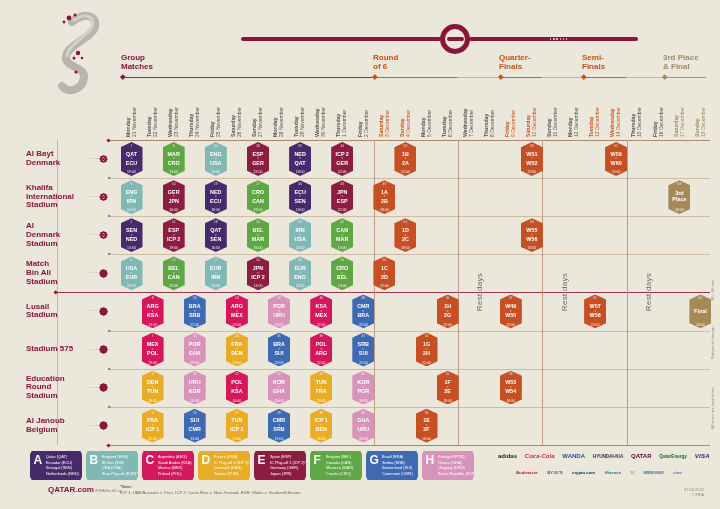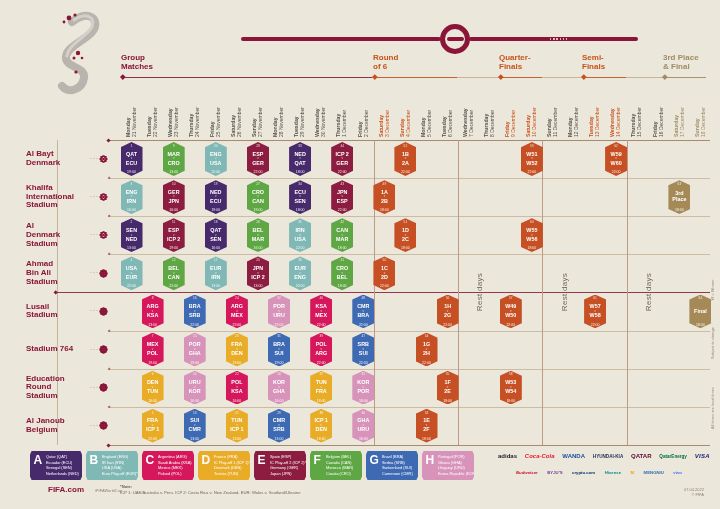--- a/index.html
+++ b/index.html
@@ -121,30 +121,30 @@
       <div style="position: absolute; left: 26px; top: 178.1px; width: 72px; height: 38.1px; display: flex; align-items: center; font-weight: 800; font-size: 8px; line-height: 8.6px; color: rgb(138, 21, 56); white-space: pre-line;">Khalifa
 International
 Stadium</div>
       <div style="position: absolute; left: 90px; top: 193.2px; font-size: 6px; letter-spacing: 1px; color: rgb(138, 21, 56);">···</div>
       <div style="position: absolute; left: 102px; top: 195.8px; width: 2.6px; height: 2.6px; border-radius: 50%; background: rgb(138, 21, 56); box-shadow: rgb(138, 21, 56) 0px -2.7px 0px 0px, rgb(138, 21, 56) 0px 2.7px 0px 0px, rgb(138, 21, 56) -2.7px 0px 0px 0px, rgb(138, 21, 56) 2.7px 0px 0px 0px, rgb(138, 21, 56) -1.9px -1.9px 0px 0px, rgb(138, 21, 56) 1.9px -1.9px 0px 0px, rgb(138, 21, 56) -1.9px 1.9px 0px 0px, rgb(138, 21, 56) 1.9px 1.9px 0px 0px;"></div>
       <div style="position: absolute; left: 26px; top: 216.2px; width: 72px; height: 38.1px; display: flex; align-items: center; font-weight: 800; font-size: 8px; line-height: 8.6px; color: rgb(138, 21, 56); white-space: pre-line;">Al
 Denmark
 Stadium</div>
       <div style="position: absolute; left: 90px; top: 231.3px; font-size: 6px; letter-spacing: 1px; color: rgb(138, 21, 56);">···</div>
       <div style="position: absolute; left: 102px; top: 233.9px; width: 2.6px; height: 2.6px; border-radius: 50%; background: rgb(138, 21, 56); box-shadow: rgb(138, 21, 56) 0px -2.7px 0px 0px, rgb(138, 21, 56) 0px 2.7px 0px 0px, rgb(138, 21, 56) -2.7px 0px 0px 0px, rgb(138, 21, 56) 2.7px 0px 0px 0px, rgb(138, 21, 56) -1.9px -1.9px 0px 0px, rgb(138, 21, 56) 1.9px -1.9px 0px 0px, rgb(138, 21, 56) -1.9px 1.9px 0px 0px, rgb(138, 21, 56) 1.9px 1.9px 0px 0px;"></div>
-      <div style="position: absolute; left: 26px; top: 254.3px; width: 72px; height: 38.1px; display: flex; align-items: center; font-weight: 800; font-size: 8px; line-height: 8.6px; color: rgb(138, 21, 56); white-space: pre-line;">Ahmad
+      <div style="position: absolute; left: 26px; top: 254.3px; width: 72px; height: 38.1px; display: flex; align-items: center; font-weight: 800; font-size: 8px; line-height: 8.6px; color: rgb(138, 21, 56); white-space: pre-line;">Match
 Bin Ali
 Stadium</div>
       <div style="position: absolute; left: 90px; top: 269.4px; font-size: 6px; letter-spacing: 1px; color: rgb(138, 21, 56);">···</div>
       <div style="position: absolute; left: 102px; top: 272.1px; width: 2.6px; height: 2.6px; border-radius: 50%; background: rgb(138, 21, 56); box-shadow: rgb(138, 21, 56) 0px -2.7px 0px 0px, rgb(138, 21, 56) 0px 2.7px 0px 0px, rgb(138, 21, 56) -2.7px 0px 0px 0px, rgb(138, 21, 56) 2.7px 0px 0px 0px, rgb(138, 21, 56) -1.9px -1.9px 0px 0px, rgb(138, 21, 56) 1.9px -1.9px 0px 0px, rgb(138, 21, 56) -1.9px 1.9px 0px 0px, rgb(138, 21, 56) 1.9px 1.9px 0px 0px;"></div>
       <div style="position: absolute; left: 26px; top: 292.4px; width: 72px; height: 38.1px; display: flex; align-items: center; font-weight: 800; font-size: 8px; line-height: 8.6px; color: rgb(138, 21, 56); white-space: pre-line;">Lusail
 Stadium</div>
       <div style="position: absolute; left: 90px; top: 307.4px; font-size: 6px; letter-spacing: 1px; color: rgb(138, 21, 56);">···</div>
       <div style="position: absolute; left: 102px; top: 310.1px; width: 2.6px; height: 2.6px; border-radius: 50%; background: rgb(138, 21, 56); box-shadow: rgb(138, 21, 56) 0px -2.7px 0px 0px, rgb(138, 21, 56) 0px 2.7px 0px 0px, rgb(138, 21, 56) -2.7px 0px 0px 0px, rgb(138, 21, 56) 2.7px 0px 0px 0px, rgb(138, 21, 56) -1.9px -1.9px 0px 0px, rgb(138, 21, 56) 1.9px -1.9px 0px 0px, rgb(138, 21, 56) -1.9px 1.9px 0px 0px, rgb(138, 21, 56) 1.9px 1.9px 0px 0px;"></div>
-      <div style="position: absolute; left: 26px; top: 330.5px; width: 72px; height: 38.1px; display: flex; align-items: center; font-weight: 800; font-size: 8px; line-height: 8.6px; color: rgb(138, 21, 56); white-space: pre-line;">Stadium 764</div>
+      <div style="position: absolute; left: 26px; top: 330.5px; width: 72px; height: 38.1px; display: flex; align-items: center; font-weight: 800; font-size: 8px; line-height: 8.6px; color: rgb(138, 21, 56); white-space: pre-line;">Stadium 575</div>
       <div style="position: absolute; left: 90px; top: 345.6px; font-size: 6px; letter-spacing: 1px; color: rgb(138, 21, 56);">···</div>
       <div style="position: absolute; left: 102px; top: 348.3px; width: 2.6px; height: 2.6px; border-radius: 50%; background: rgb(138, 21, 56); box-shadow: rgb(138, 21, 56) 0px -2.7px 0px 0px, rgb(138, 21, 56) 0px 2.7px 0px 0px, rgb(138, 21, 56) -2.7px 0px 0px 0px, rgb(138, 21, 56) 2.7px 0px 0px 0px, rgb(138, 21, 56) -1.9px -1.9px 0px 0px, rgb(138, 21, 56) 1.9px -1.9px 0px 0px, rgb(138, 21, 56) -1.9px 1.9px 0px 0px, rgb(138, 21, 56) 1.9px 1.9px 0px 0px;"></div>
       <div style="position: absolute; left: 26px; top: 368.6px; width: 72px; height: 38.1px; display: flex; align-items: center; font-weight: 800; font-size: 8px; line-height: 8.6px; color: rgb(138, 21, 56); white-space: pre-line;">Education
 Round
 Stadium</div>
       <div style="position: absolute; left: 90px; top: 383.7px; font-size: 6px; letter-spacing: 1px; color: rgb(138, 21, 56);">···</div>
       <div style="position: absolute; left: 102px; top: 386.4px; width: 2.6px; height: 2.6px; border-radius: 50%; background: rgb(138, 21, 56); box-shadow: rgb(138, 21, 56) 0px -2.7px 0px 0px, rgb(138, 21, 56) 0px 2.7px 0px 0px, rgb(138, 21, 56) -2.7px 0px 0px 0px, rgb(138, 21, 56) 2.7px 0px 0px 0px, rgb(138, 21, 56) -1.9px -1.9px 0px 0px, rgb(138, 21, 56) 1.9px -1.9px 0px 0px, rgb(138, 21, 56) -1.9px 1.9px 0px 0px, rgb(138, 21, 56) 1.9px 1.9px 0px 0px;"></div>
       <div style="position: absolute; left: 26px; top: 406.7px; width: 72px; height: 38.1px; display: flex; align-items: center; font-weight: 800; font-size: 8px; line-height: 8.6px; color: rgb(138, 21, 56); white-space: pre-line;">Al Janoub
 Belgium</div>
       <div style="position: absolute; left: 90px; top: 421.8px; font-size: 6px; letter-spacing: 1px; color: rgb(138, 21, 56);">···</div>
@@ -819,19 +819,19 @@
         <span style="font-weight:700;font-size:4.3px;color:#3b6ff2;white-space:nowrap;">vivo</span>
       </div>
       <div style="position: absolute; left: 550px; top: 38.2px; width: 1.4px; height: 1.8px; background: rgb(236, 231, 219); border-radius: 50%;"></div>
       <div style="position: absolute; left: 553.2px; top: 38.2px; width: 1.4px; height: 1.8px; background: rgb(236, 231, 219); border-radius: 50%;"></div>
       <div style="position: absolute; left: 556.4px; top: 38.2px; width: 1.4px; height: 1.8px; background: rgb(236, 231, 219); border-radius: 50%;"></div>
       <div style="position: absolute; left: 559.6px; top: 38.2px; width: 1.4px; height: 1.8px; background: rgb(236, 231, 219); border-radius: 50%;"></div>
       <div style="position: absolute; left: 562.8px; top: 38.2px; width: 1.4px; height: 1.8px; background: rgb(236, 231, 219); border-radius: 50%;"></div>
       <div style="position: absolute; left: 566px; top: 38.2px; width: 1.4px; height: 1.8px; background: rgb(236, 231, 219); border-radius: 50%;"></div>
     </div>
 
-  <div class="abs" style="left:48px;top:485px;font-weight:800;font-size:8px;color:#8A1538;">FIFA.com</div>
+  <div class="abs" style="left:48px;top:485px;font-weight:800;font-size:8px;color:#8A1538;">QATAR.com</div>
   <div class="abs" style="left:95px;top:488px;font-size:4px;color:#8a8378;">/FIFAWorldCup</div>
   <div class="abs" style="left:120px;top:484px;font-size:4.2px;font-weight:700;color:#6b645c;">*Note:</div>
   <div class="abs" style="left:120px;top:490px;font-size:4.2px;color:#6b645c;">ICP 1: UAE/Australia v. Peru.   ICP 2: Costa Rica v. New Zealand.   EUR: Wales v. Scotland/Ukraine</div>
   <div class="abs" style="left:640px;top:487px;width:64px;text-align:right;font-size:4px;color:#8a8378;">07.04.2022</div>
   <div class="abs" style="left:640px;top:492px;width:64px;text-align:right;font-size:4px;color:#8a8378;">© FIFA</div>
 </div>
 
 </body></html>

